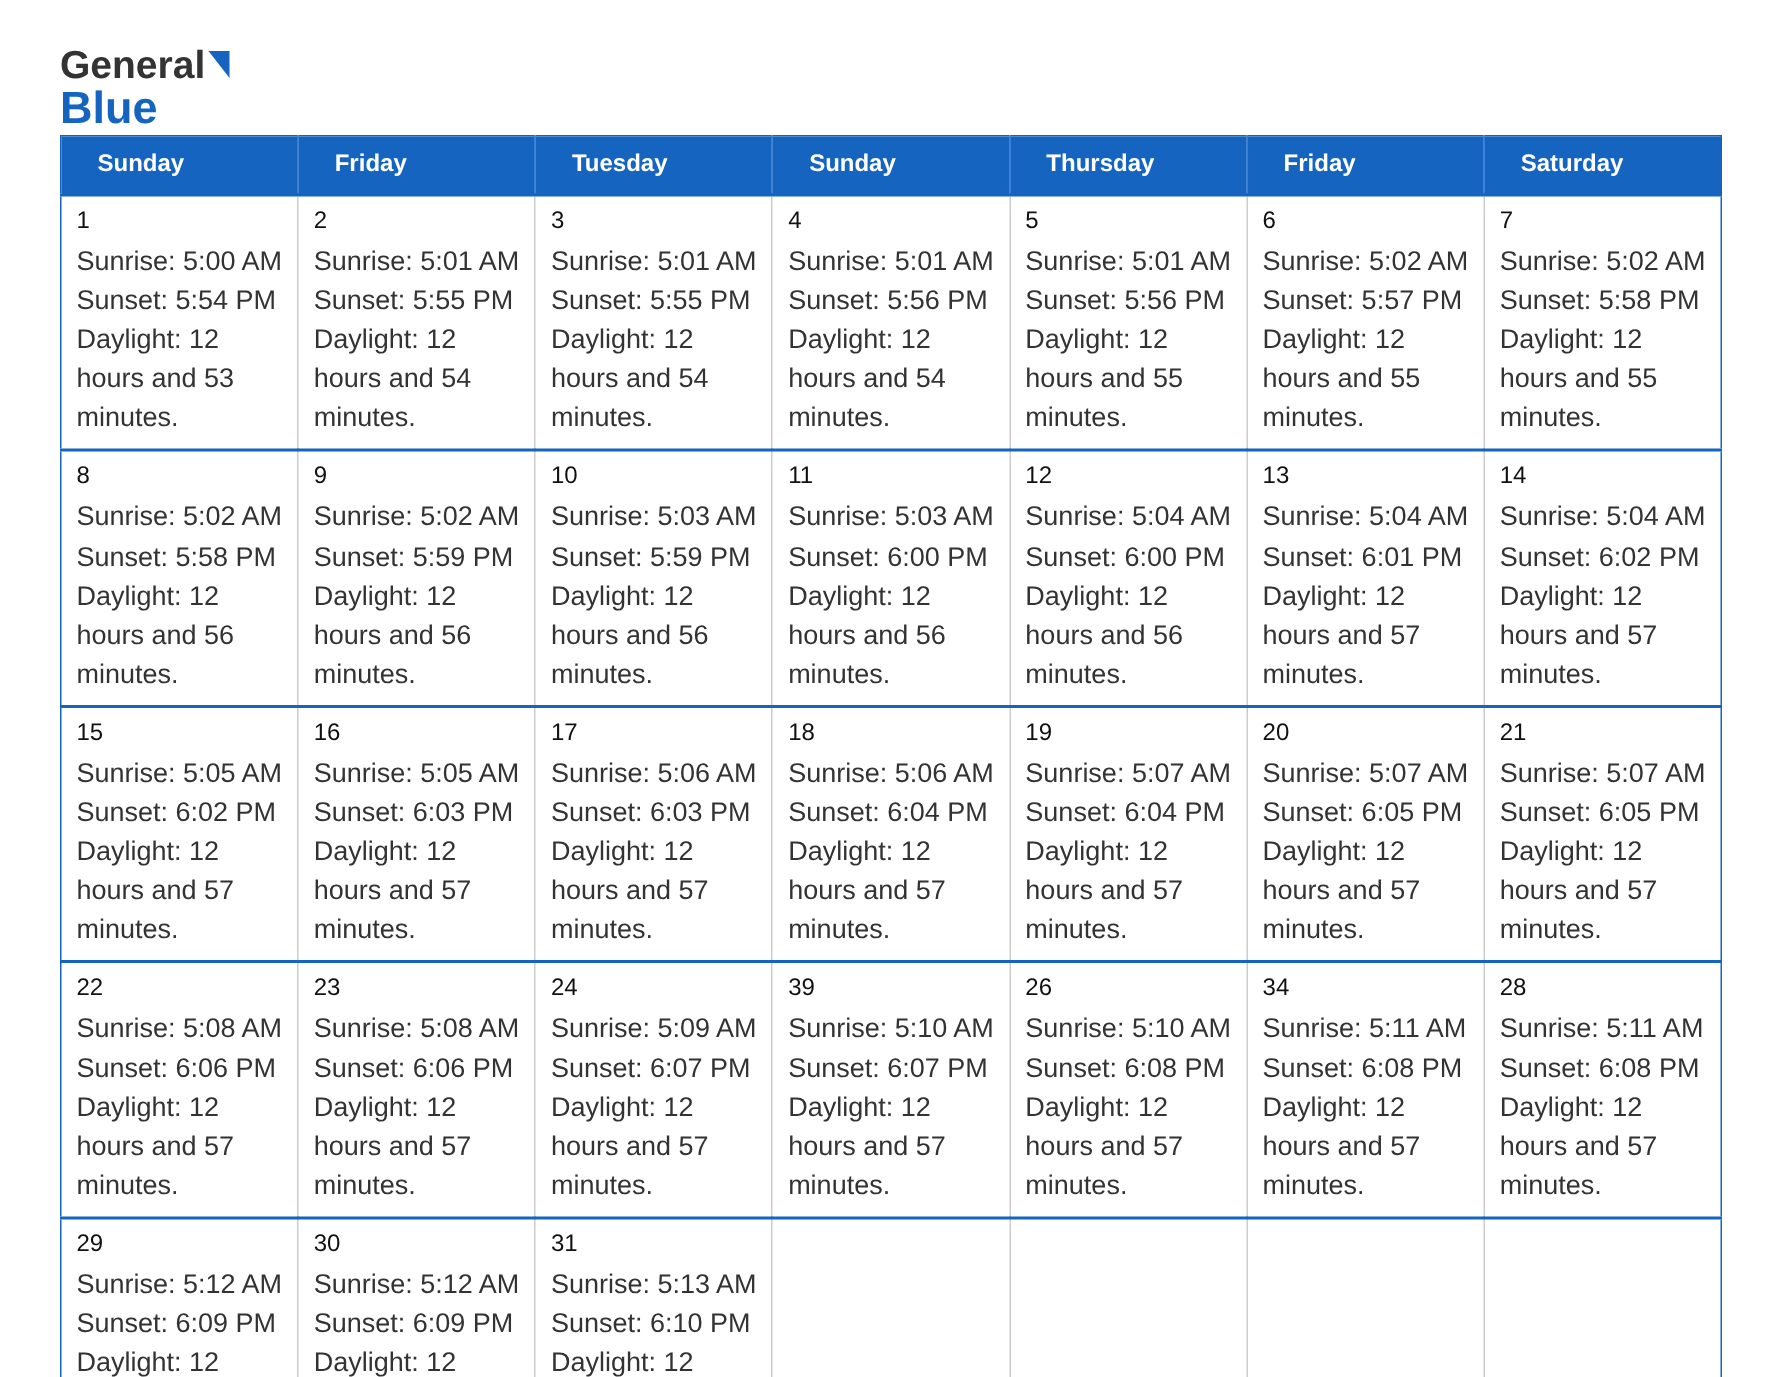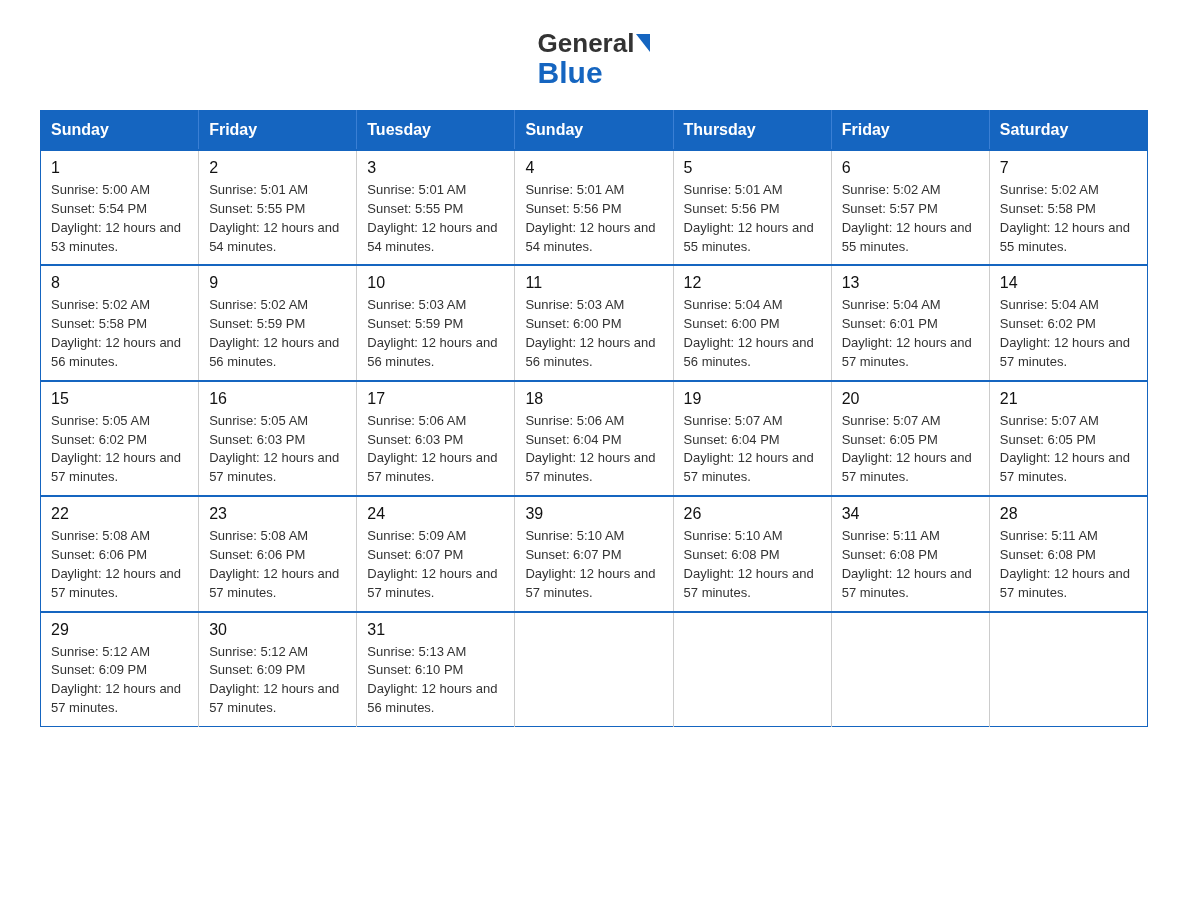--- a/index.html
+++ b/index.html
@@ -5,23 +5,22 @@
     * { box-sizing: border-box; margin: 0; padding: 0; }
     body {
       font-family: Arial, sans-serif;
       background: #fff;
       padding: 30px 40px;
       width: 1188px;
       min-height: 918px;
     }
     .header-area {
       display: flex;
-      justify-content: center;
+      justify-content: flex-start;
       align-items: flex-start;
-      margin-bottom: 20px;
     }
     .logo {
       display: flex;
       flex-direction: column;
       align-items: flex-start;
     }
     .logo-text {
       font-size: 26px;
       font-weight: bold;
       color: #333;
@@ -63,21 +62,21 @@
     table {
       width: 100%;
       border-collapse: collapse;
       border: 1px solid #1565C0;
     }
     thead tr th {
       background-color: #1565C0;
       color: #fff;
       font-size: 16px;
       font-weight: bold;
-      padding: 10px 10px;
+      padding: 10px 24px;
       text-align: left;
       border-right: 1px solid #3a7fd4;
     }
     thead tr th:last-child {
       border-right: none;
       margin-top: 13px;
     }
     tbody tr {
       border-top: 2px solid #1565C0;
     }
@@ -94,21 +93,21 @@
       border-right: none;
     }
     .day-num {
       font-size: 16px;
       font-weight: normal;
       display: block;
       margin-bottom: 4px;
       color: #111;
     }
     .day-info {
-      font-size: 13px;
+      font-size: 18px;
       color: #333;
       line-height: 1.45;
     }
   </style>
 </head>
 <body>
 
 <div class="header-area">
   <div class="logo">
     <div class="logo-line">

